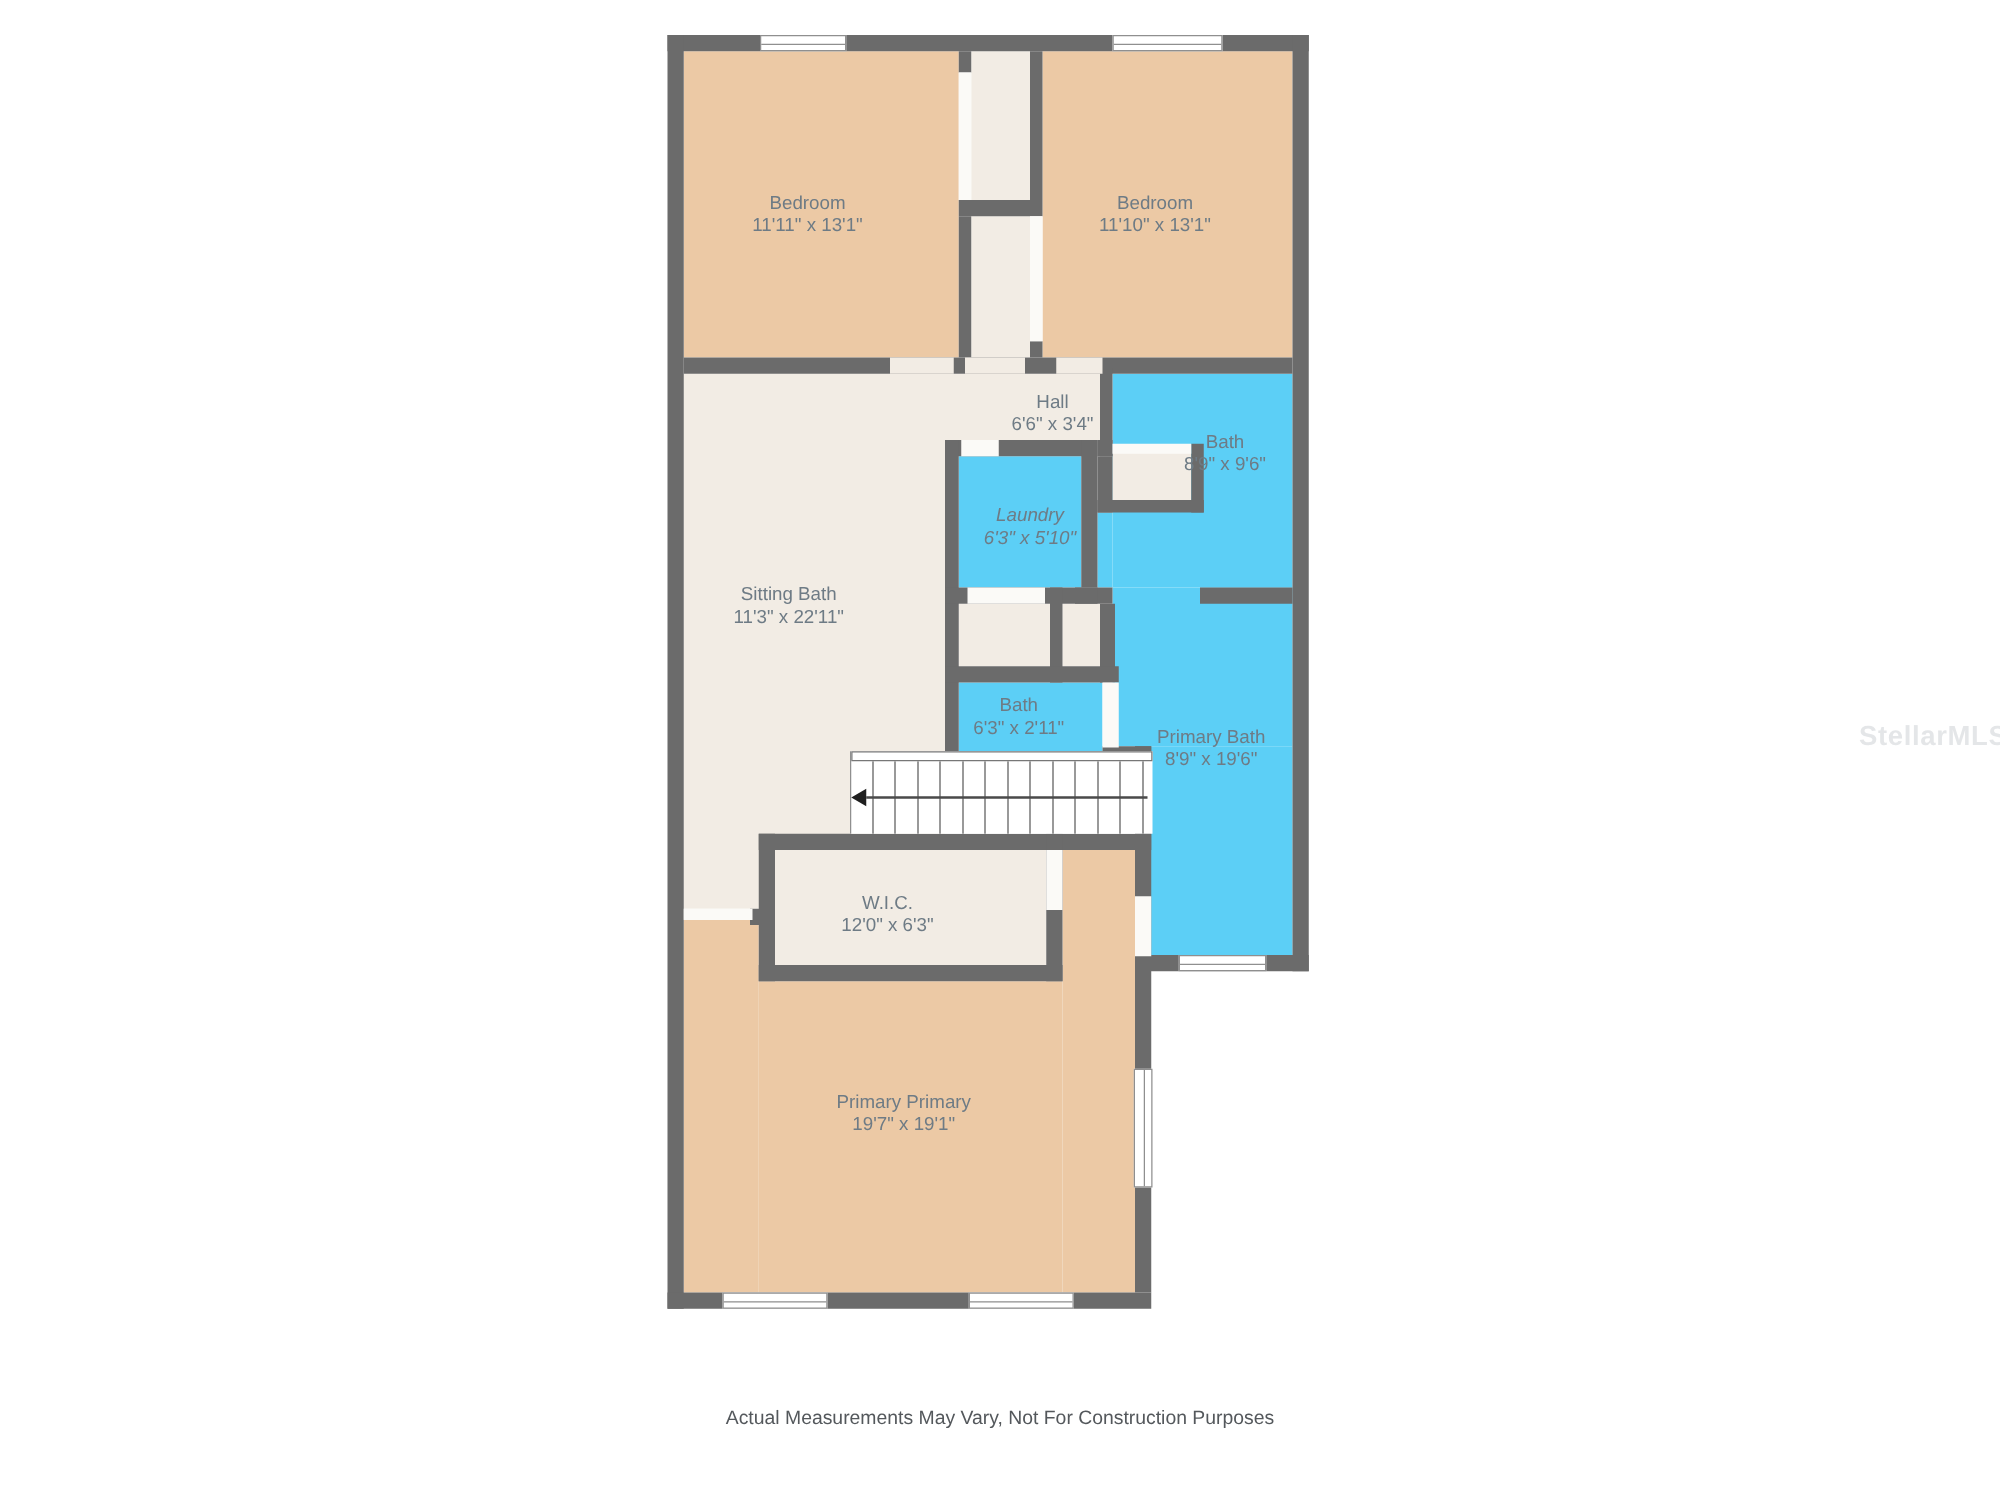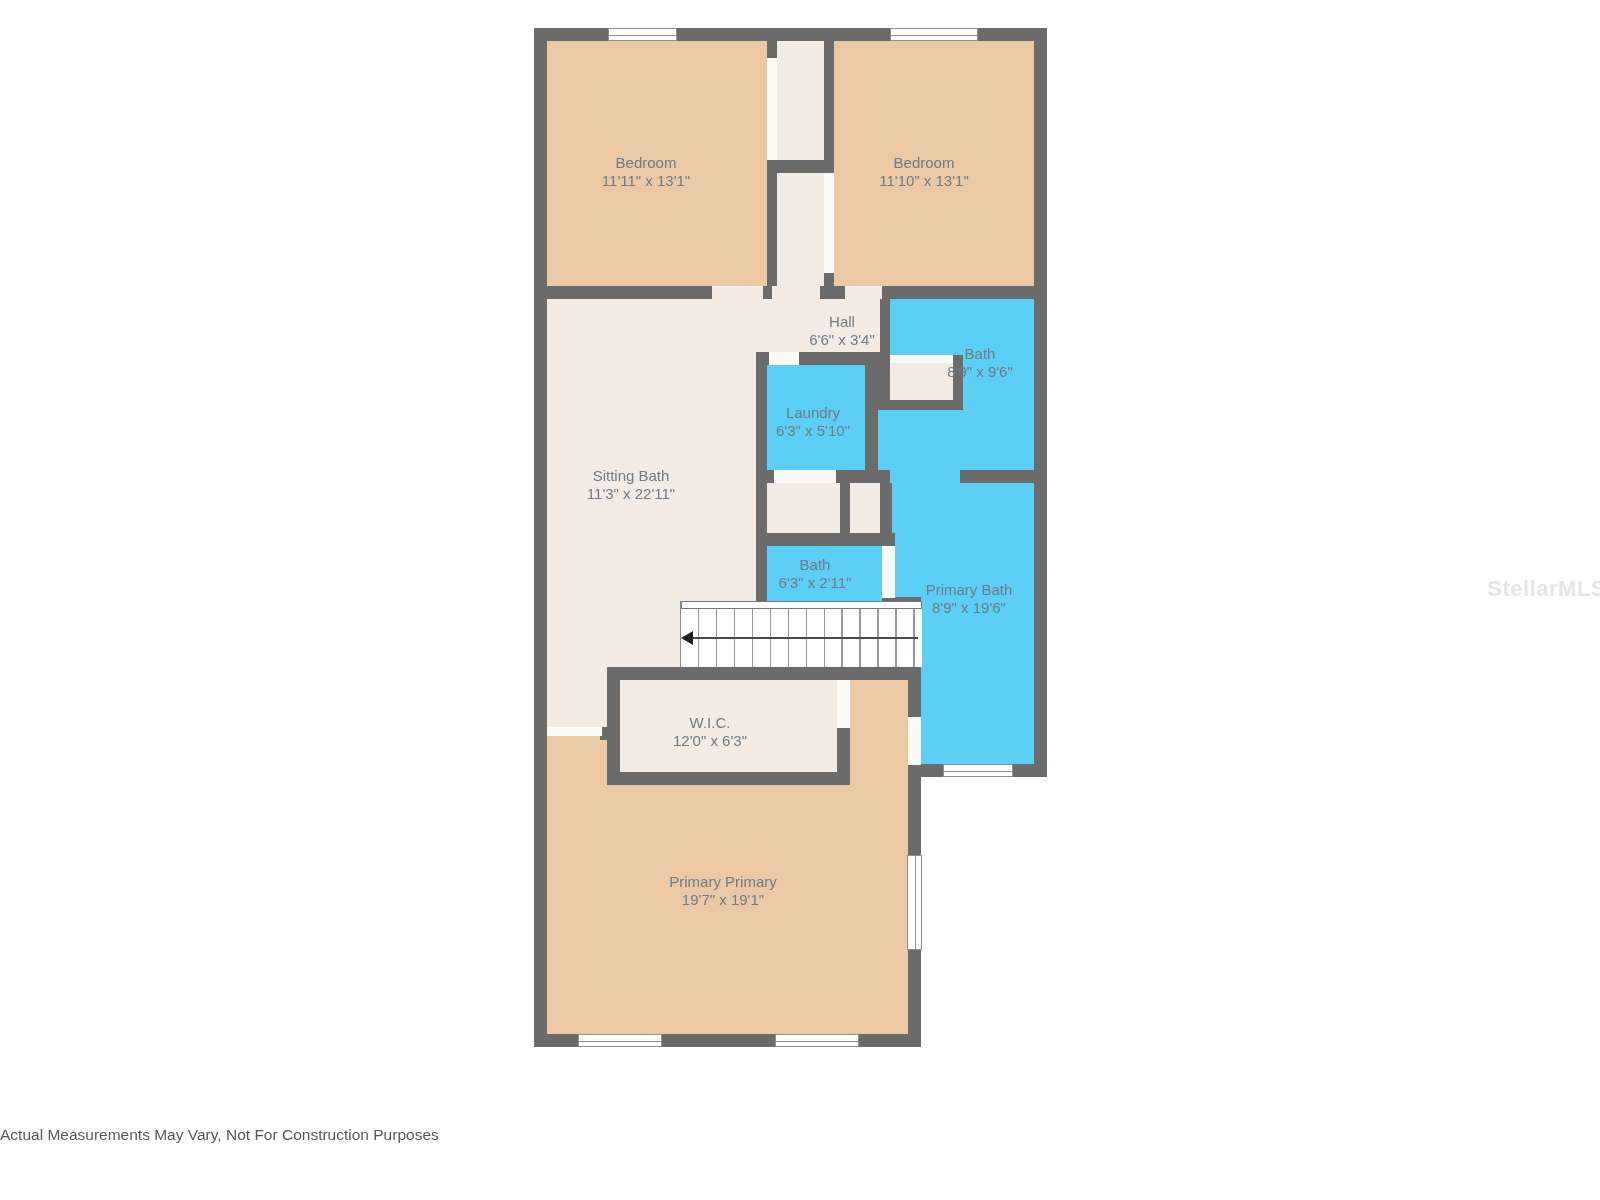--- a/index.html
+++ b/index.html
@@ -19,21 +19,21 @@
   .room-label{position:absolute;transform:translate(-50%,-50%);text-align:center;
               color:#6e7b85;font-size:15px;line-height:18px;white-space:nowrap;}
   .stairs{background:#ffffff;border-left:1px solid #8f8f8f;}
   .treads{position:absolute;left:0;right:0;top:8px;bottom:0;
           background:repeating-linear-gradient(90deg, transparent 0px, transparent 16.5px, #999 16.5px, #999 18px);}
   .stair-header{position:absolute;left:0;right:0;top:0;height:8px;background:#fff;border:1px solid #777;box-sizing:border-box;}
   .arrow-line{position:absolute;height:2px;background:#4a4a4a;}
   .arrow-head{position:absolute;width:0;height:0;border-top:7px solid transparent;border-bottom:7px solid transparent;border-right:12px solid #1f1f1f;}
   .watermark{position:absolute;top:576px;right:-6px;font-size:22px;font-weight:bold;
              color:rgba(164,173,178,0.30);letter-spacing:0.5px;}
-  .footer{position:absolute;left:0;top:1126px;width:1600px;text-align:left;
+  .footer{position:absolute;left:0;top:1126px;width:1600px;text-align:center;
           color:#54585c;font-size:15.5px;}
 </style>
 </head>
 <body>
 
 <div class="canvas">
   <div class="plan">
 
     <div class="abs fill-tan" style="left:23px;top:13px;width:220px;height:245px;"></div>
     <div class="abs fill-beige" style="left:253px;top:13px;width:47px;height:119px;"></div>
@@ -127,21 +127,21 @@
       <div>11'10" x 13'1"</div>
     </div>
     <div class="room-label" style="left:281px;top:303px;margin-left:37px;">
       <div>Hall</div>
       <div>6'6" x 3'4"</div>
     </div>
     <div class="room-label" style="left:456px;top:335px;">
       <div>Bath</div>
       <div>8'9" x 9'6"</div>
     </div>
-    <div class="room-label" style="left:289px;top:394px;">
+    <div class="room-label" style="left:300px;top:394px;font-style:italic;">
       <div>Laundry</div>
       <div>6'3" x 5'10"</div>
     </div>
     <div class="room-label" style="left:107px;top:457px;">
       <div>Sitting Bath</div>
       <div>11'3" x 22'11"</div>
     </div>
     <div class="room-label" style="left:291px;top:546px;">
       <div>Bath</div>
       <div>6'3" x 2'11"</div>

